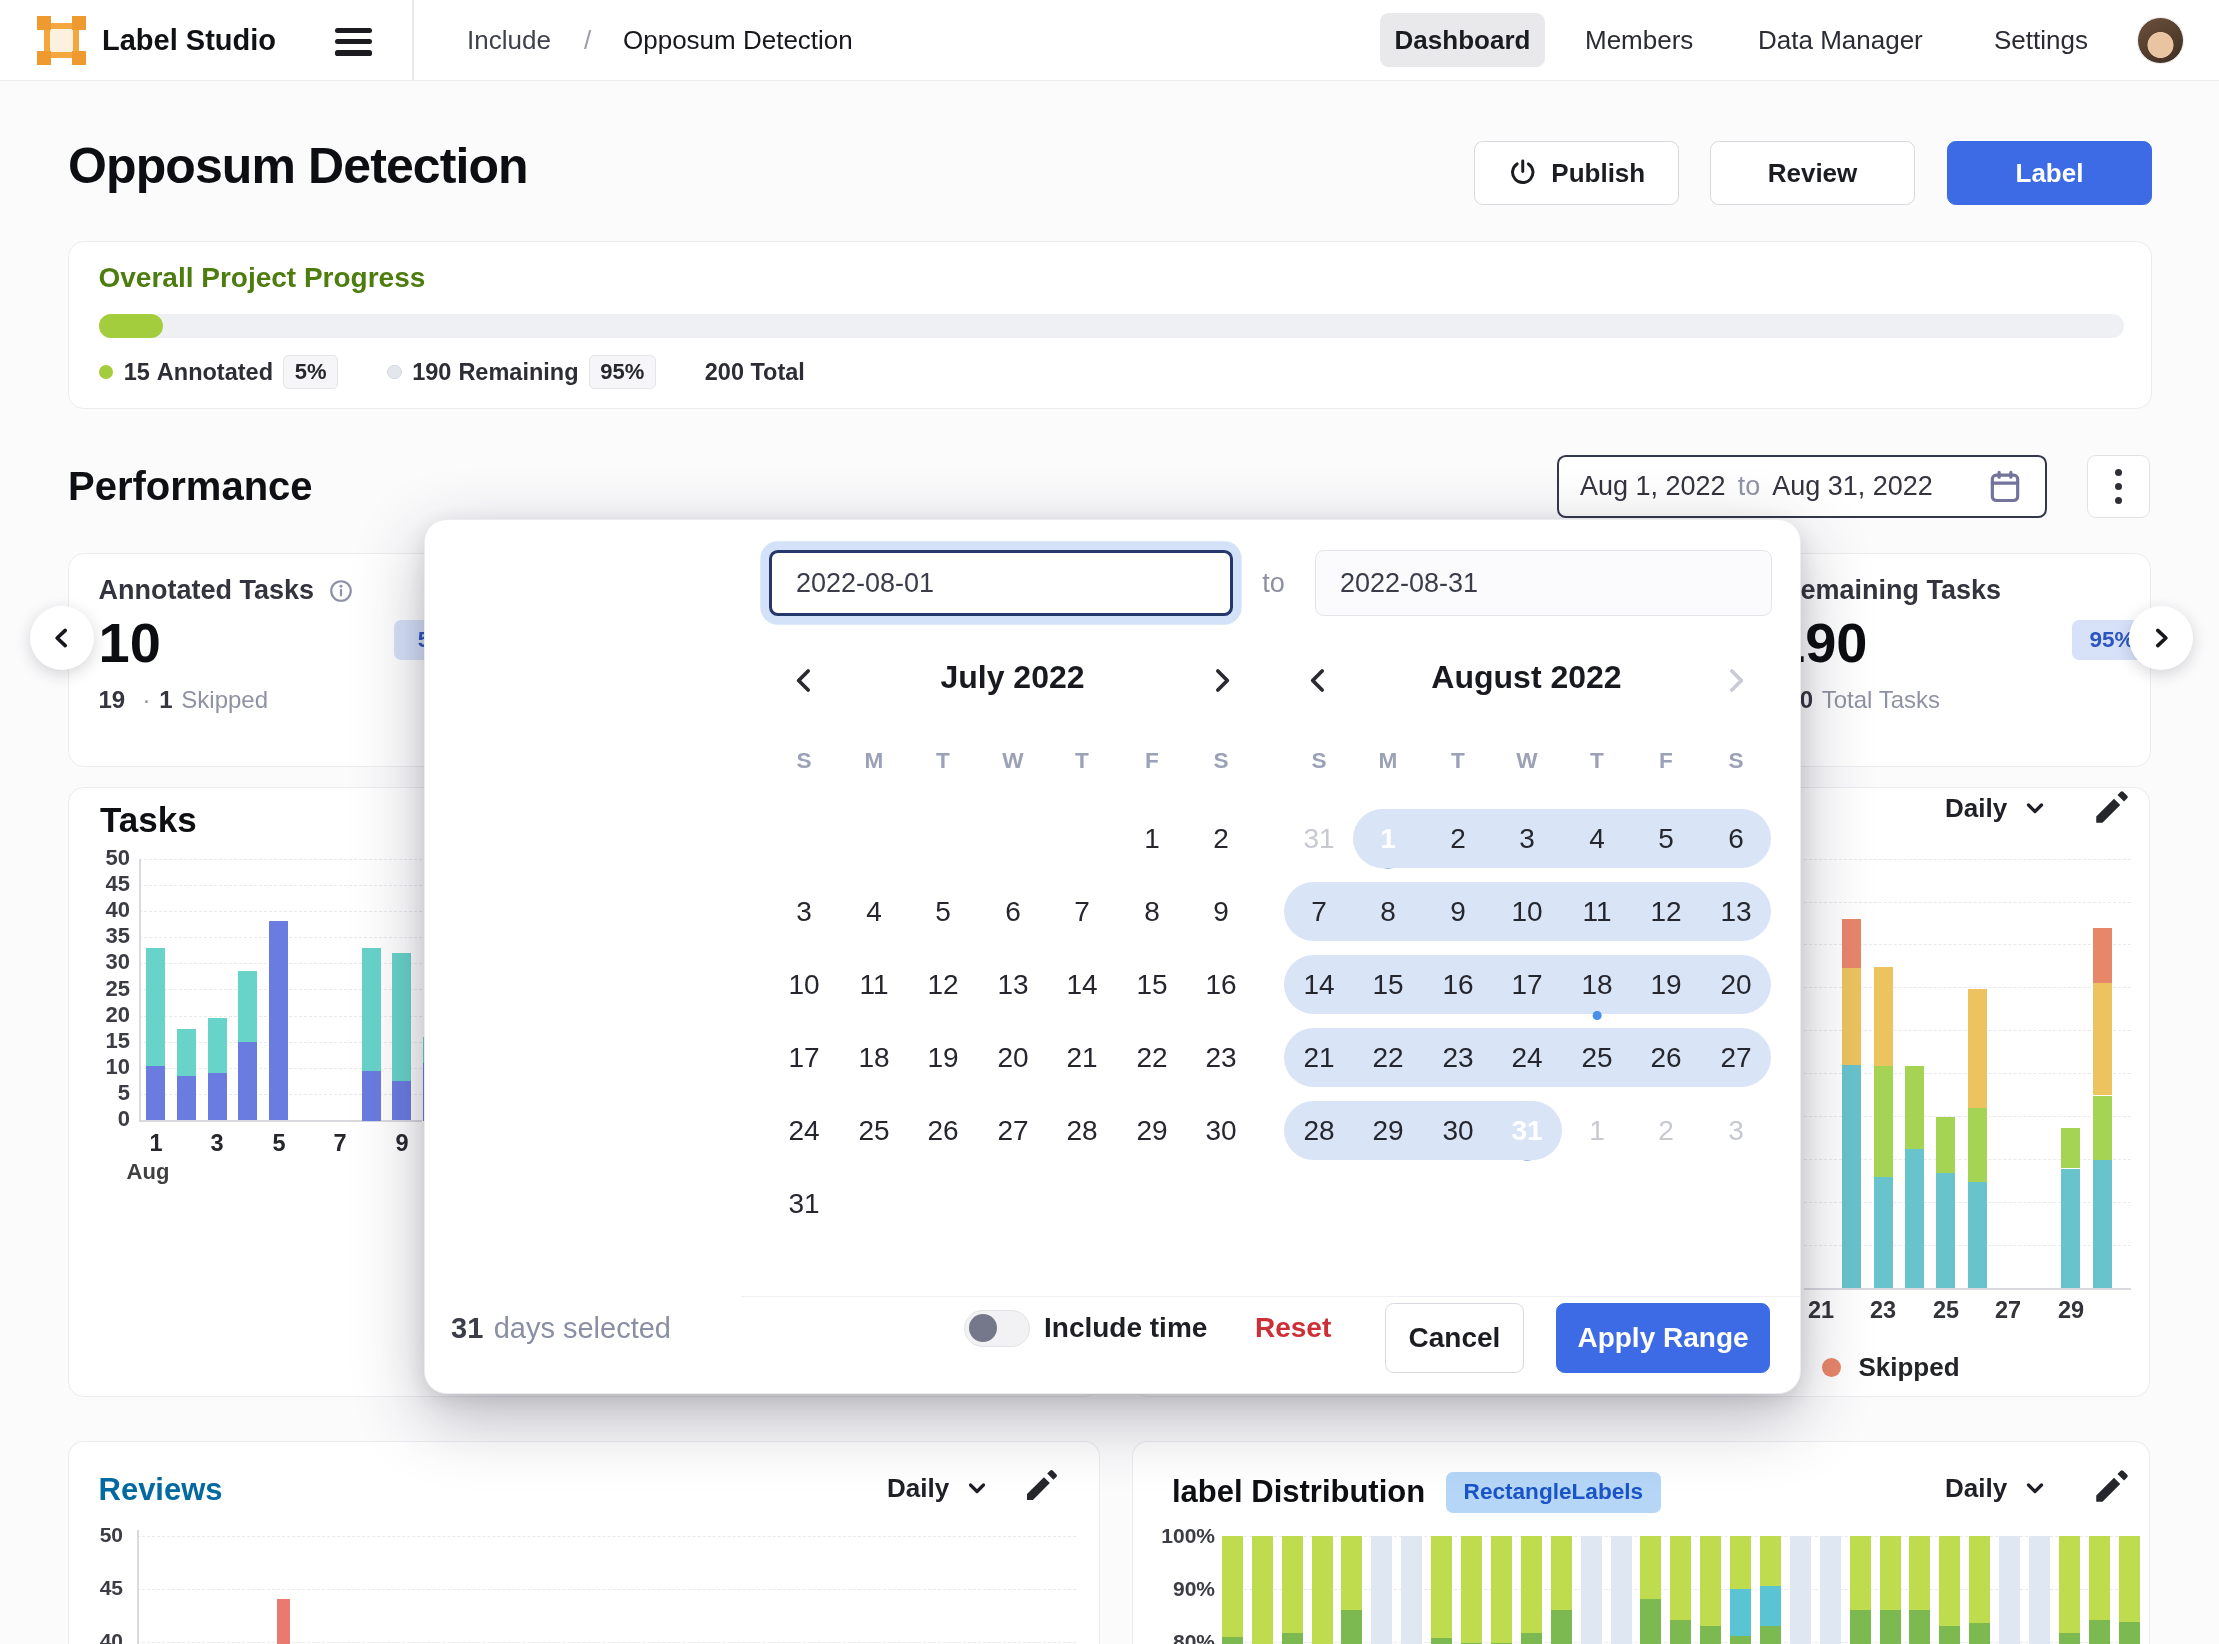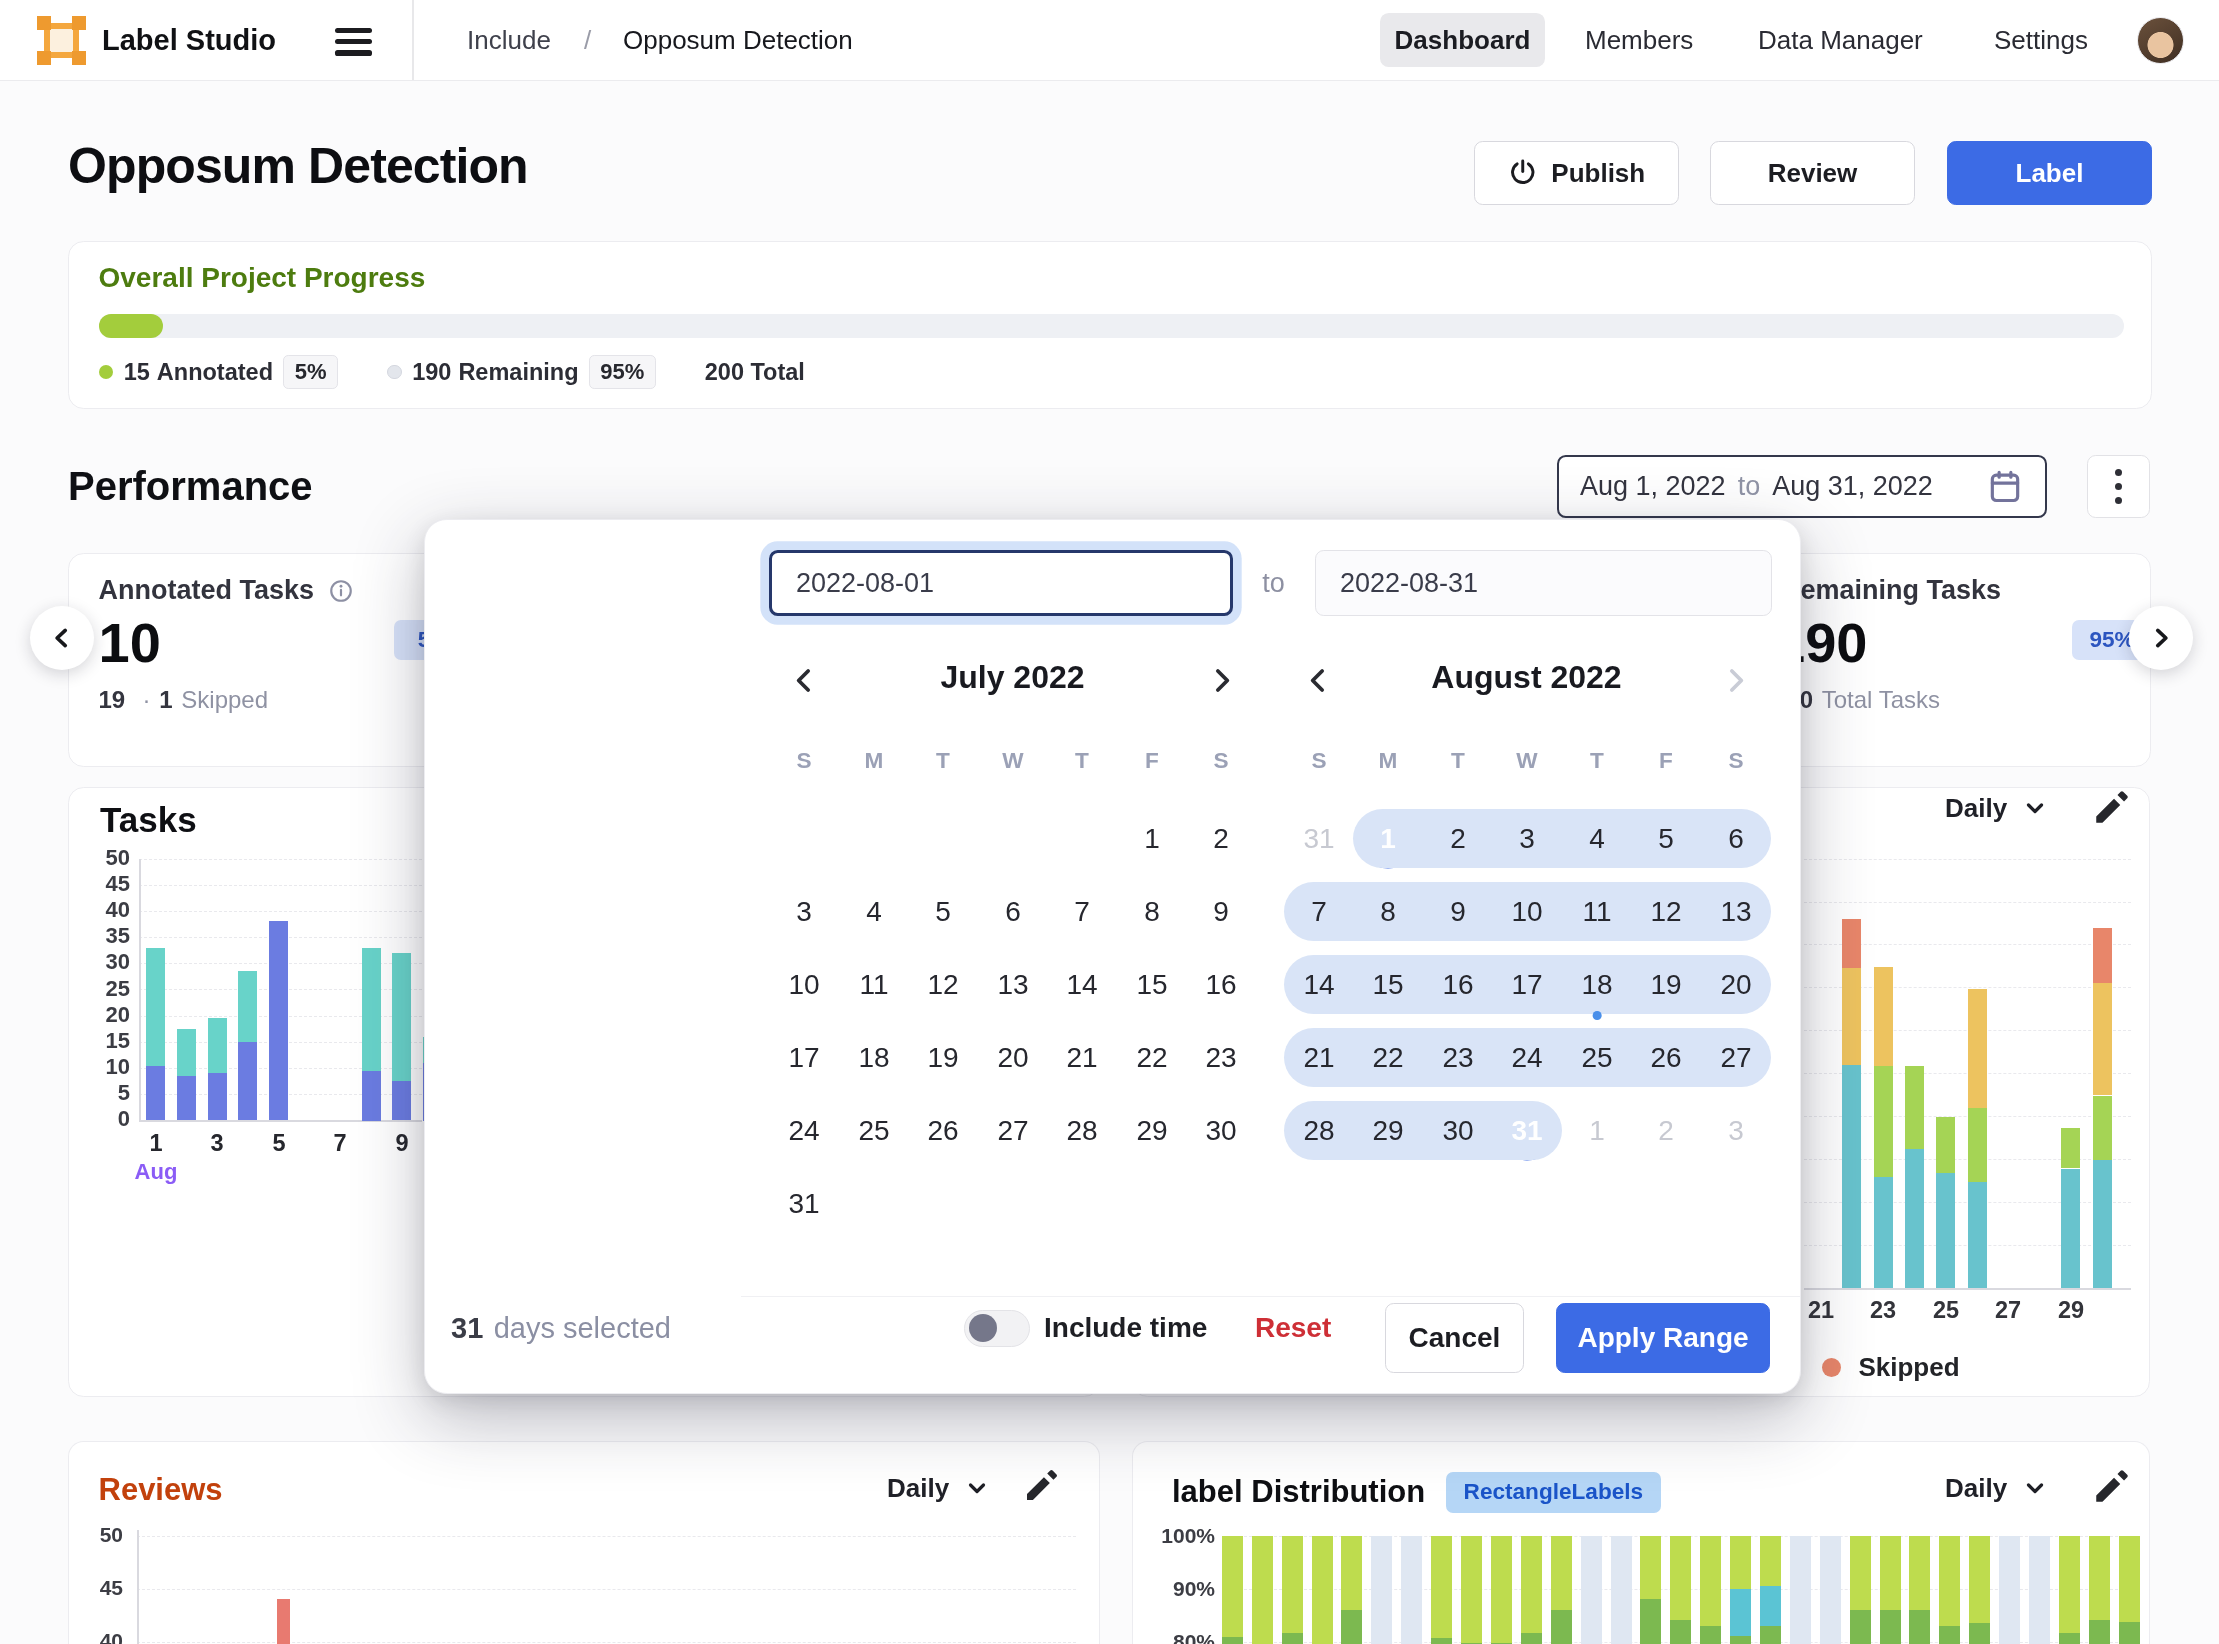--- a/index.html
+++ b/index.html
@@ -171,21 +171,21 @@
   </div>
   <div class="pencil" style="left:2091px;top:786px"><svg width="42" height="42" viewBox="0 0 24 24" fill="#26272c">
         <path d="M3 17.46V21h3.54L16.7 10.84l-3.54-3.54L3 17.46zM20.7 7.04c.39-.39.39-1.02 0-1.41l-2.33-2.33a.996.996 0 0 0-1.41 0l-1.83 1.83 3.75 3.75 1.82-1.84z"></path>
       </svg></div>
   <div class="abs" style="left:1822px;top:1352px;display:flex;align-items:center;gap:17.4px">
     <span style="width:19px;height:19px;border-radius:50%;background:#e8866a;display:inline-block"></span>
     <span style="font-size:26px;font-weight:700;color:#232428">Skipped</span>
   </div>
 
   <div class="card" style="left:68px;top:1441px;width:1032px;height:226px;border-bottom:none;border-radius:15.6px 15.6px 0 0">
-    <div class="abs" style="left:29.5px;top:29.5px;font-size:31px;font-weight:800;color:#c2410c">Reviews</div>
+    <div class="abs" style="left:29.5px;top:29.5px;font-size:31px;font-weight:800;color:#0369a1">Reviews</div>
   </div>
   <div class="daily" style="left:887px;top:1469px;height:38px">
     <span>Daily</span>
     <span style="display:flex">
         <svg width="24" height="24" viewBox="0 0 24 24" fill="none" stroke="#1e1f26" stroke-width="3.2" stroke-linecap="round" stroke-linejoin="round">
           <path d="M5.5 9 12 15.5 18.5 9"></path>
         </svg>
       </span>
   </div>
   <div class="pencil" style="left:1022px;top:1465px"><svg width="40" height="40" viewBox="0 0 24 24" fill="#26272c">
@@ -232,21 +232,21 @@
       <div style="position: absolute; left: 130px; top: 949px; font-size: 22px; font-weight: 600; color: rgb(60, 61, 68); white-space: nowrap; transform: translateX(-100%);">30</div>
       <div style="position: absolute; left: 130px; top: 923px; font-size: 22px; font-weight: 600; color: rgb(60, 61, 68); white-space: nowrap; transform: translateX(-100%);">35</div>
       <div style="position: absolute; left: 130px; top: 897px; font-size: 22px; font-weight: 600; color: rgb(60, 61, 68); white-space: nowrap; transform: translateX(-100%);">40</div>
       <div style="position: absolute; left: 130px; top: 871px; font-size: 22px; font-weight: 600; color: rgb(60, 61, 68); white-space: nowrap; transform: translateX(-100%);">45</div>
       <div style="position: absolute; left: 130px; top: 845px; font-size: 22px; font-weight: 600; color: rgb(60, 61, 68); white-space: nowrap; transform: translateX(-100%);">50</div>
       <div style="position: absolute; left: 156px; top: 1130px; font-size: 23.5px; font-weight: 700; color: rgb(38, 39, 45); white-space: nowrap; transform: translateX(-50%);">1</div>
       <div style="position: absolute; left: 217px; top: 1130px; font-size: 23.5px; font-weight: 700; color: rgb(38, 39, 45); white-space: nowrap; transform: translateX(-50%);">3</div>
       <div style="position: absolute; left: 279px; top: 1130px; font-size: 23.5px; font-weight: 700; color: rgb(38, 39, 45); white-space: nowrap; transform: translateX(-50%);">5</div>
       <div style="position: absolute; left: 340px; top: 1130px; font-size: 23.5px; font-weight: 700; color: rgb(38, 39, 45); white-space: nowrap; transform: translateX(-50%);">7</div>
       <div style="position: absolute; left: 402px; top: 1130px; font-size: 23.5px; font-weight: 700; color: rgb(38, 39, 45); white-space: nowrap; transform: translateX(-50%);">9</div>
-      <div style="position: absolute; left: 156px; top: 1159px; font-size: 22px; font-weight: 700; color: #8b5cf6; white-space: nowrap; transform: translateX(-50%);">Aug</div>
+      <div style="position: absolute; left: 148px; top: 1159px; font-size: 22px; font-weight: 700; color: #404040; white-space: nowrap; transform: translateX(-50%);">Aug</div>
       <div style="position: absolute; left: 146px; top: 1065px; width: 19px; height: 55px; background: rgb(107, 124, 225);"></div>
       <div style="position: absolute; left: 146px; top: 948px; width: 19px; height: 118px; background: rgb(104, 211, 201);"></div>
       <div style="position: absolute; left: 177px; top: 1076px; width: 19px; height: 44px; background: rgb(107, 124, 225);"></div>
       <div style="position: absolute; left: 177px; top: 1029px; width: 19px; height: 47px; background: rgb(104, 211, 201);"></div>
       <div style="position: absolute; left: 208px; top: 1073px; width: 19px; height: 47px; background: rgb(107, 124, 225);"></div>
       <div style="position: absolute; left: 208px; top: 1018px; width: 19px; height: 55px; background: rgb(104, 211, 201);"></div>
       <div style="position: absolute; left: 238px; top: 1042px; width: 19px; height: 78px; background: rgb(107, 124, 225);"></div>
       <div style="position: absolute; left: 238px; top: 971px; width: 19px; height: 71px; background: rgb(104, 211, 201);"></div>
       <div style="position: absolute; left: 269px; top: 921px; width: 19px; height: 199px; background: rgb(107, 124, 225);"></div>
       <div style="position: absolute; left: 362px; top: 1071px; width: 19px; height: 50px; background: rgb(107, 124, 225);"></div>

